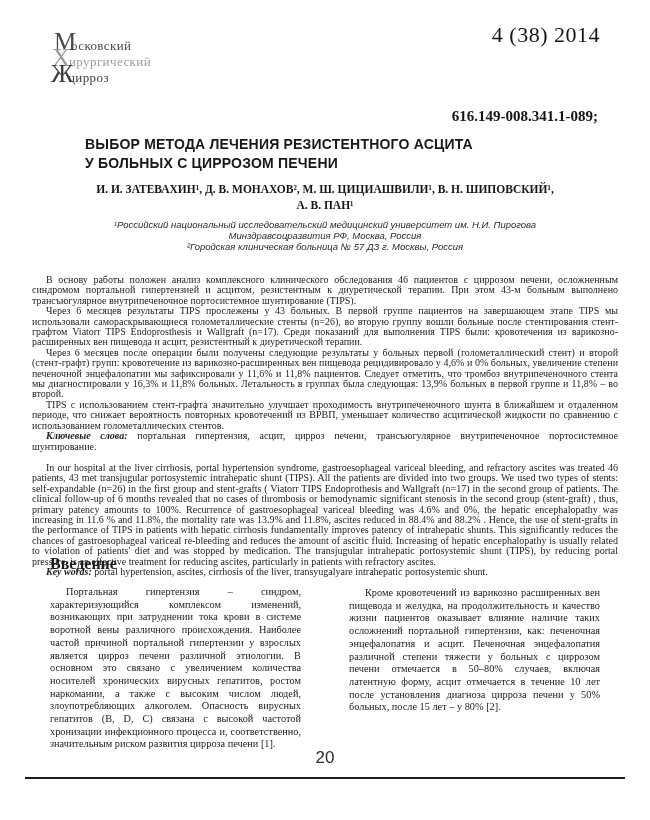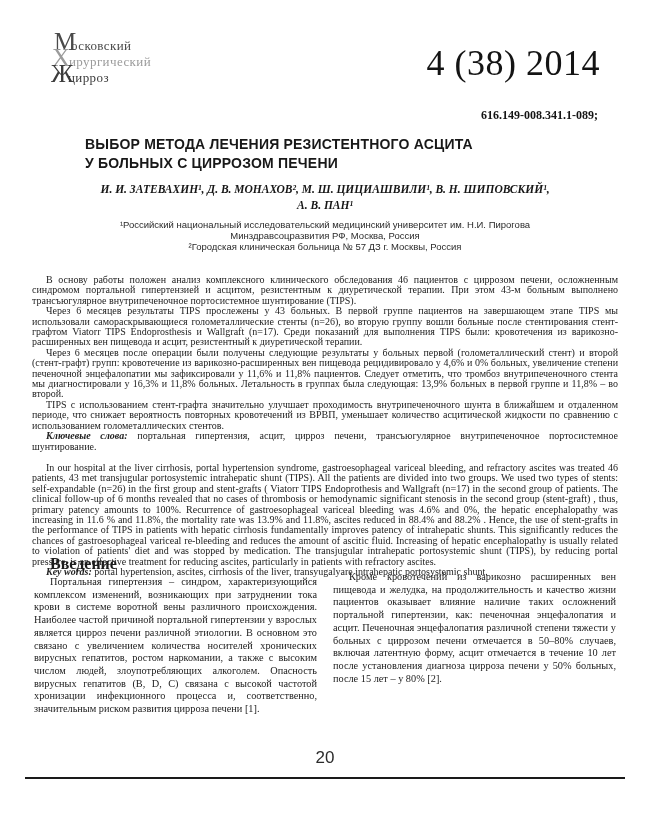--- a/index.html
+++ b/index.html
@@ -9,41 +9,41 @@
     margin:0 auto;
   }
   
   .logo{position:absolute;left:54px;top:34px;font-family:"Liberation Serif",serif;}
   .logo-row{display:flex;align-items:baseline;height:16px;line-height:16px;white-space:nowrap;}
   .logo-cap{font-size:25px;display:inline-block;width:17px;line-height:16px;}
   .logo-rest{font-size:13px;letter-spacing:0.4px;}
   .logo-row.r1{color:#4a4a4a;}
   .logo-row.r2{color:#9b9b9b;margin-left:-2px;}
   .logo-row.r3{color:#3d3d3d;margin-left:-3px;}
-  .issue{position:absolute;right:50px;top:42px;font-size:36px;color:#141414;letter-spacing:0.5px;}
-  .udc{position:absolute;right:52px;top:108px;font-size:12px;font-weight:bold;color:#141414;}
+  .issue{position:absolute;right:50px;top:22px;font-size:22px;color:#141414;letter-spacing:0.5px;}
+  .udc{position:absolute;right:52px;top:108px;font-size:15px;font-weight:bold;color:#141414;}
   
   .title-block{position:absolute;left:85px;top:135px;right:24px;
     font-family:"Liberation Sans",sans-serif;font-weight:bold;font-size:14px;
     line-height:19px;color:#181818;letter-spacing:0.2px;}
   .authors{position:absolute;left:0;right:0;top:181px;text-align:center;
-    font-weight:bold;font-style:italic;font-size:11.5px;line-height:16px;color:#161616;}
+    font-weight:bold;font-size:11.5px;line-height:16px;color:#161616;}
   .affiliations{position:absolute;left:0;right:0;top:219px;text-align:center;
-    font-family:"Liberation Sans",sans-serif;font-size:9.5px;
+    font-family:"Liberation Sans",sans-serif;font-style:italic;font-size:9.5px;
     line-height:11px;color:#2a2a2a;}
   
   .abstracts{position:absolute;left:32px;right:32px;top:275px;font-size:10px;
     line-height:10.4px;text-align:justify;color:#222;}
   .abstracts p{margin:0;text-indent:14px;}
   .kw-label{font-weight:bold;font-style:italic;}
   .abstract-en{margin-top:11px;}
   
   .columns{position:absolute;left:34px;right:34px;top:557px;display:flex;gap:16px;}
   .col{width:283px;font-size:10.3px;line-height:12.7px;text-align:justify;color:#1c1c1c;}
-  .col p{margin:0;text-indent:16px;}
+  .col p{margin:16px;text-indent:16px;}
   .col h3{margin:0 0 6px 0;font-size:16px;line-height:13px;text-indent:16px;font-weight:bold;}
   .col.right{padding-top:14px;}
   
   .footer-rule{position:absolute;left:25px;right:25px;top:777px;height:2px;background:#1a1a1a;}
   .page-num{position:absolute;left:0;right:0;top:748px;text-align:center;
     font-family:"Liberation Sans",sans-serif;font-size:17px;color:#2b2b2b;}
 </style>
 </head>
 <body>
 

